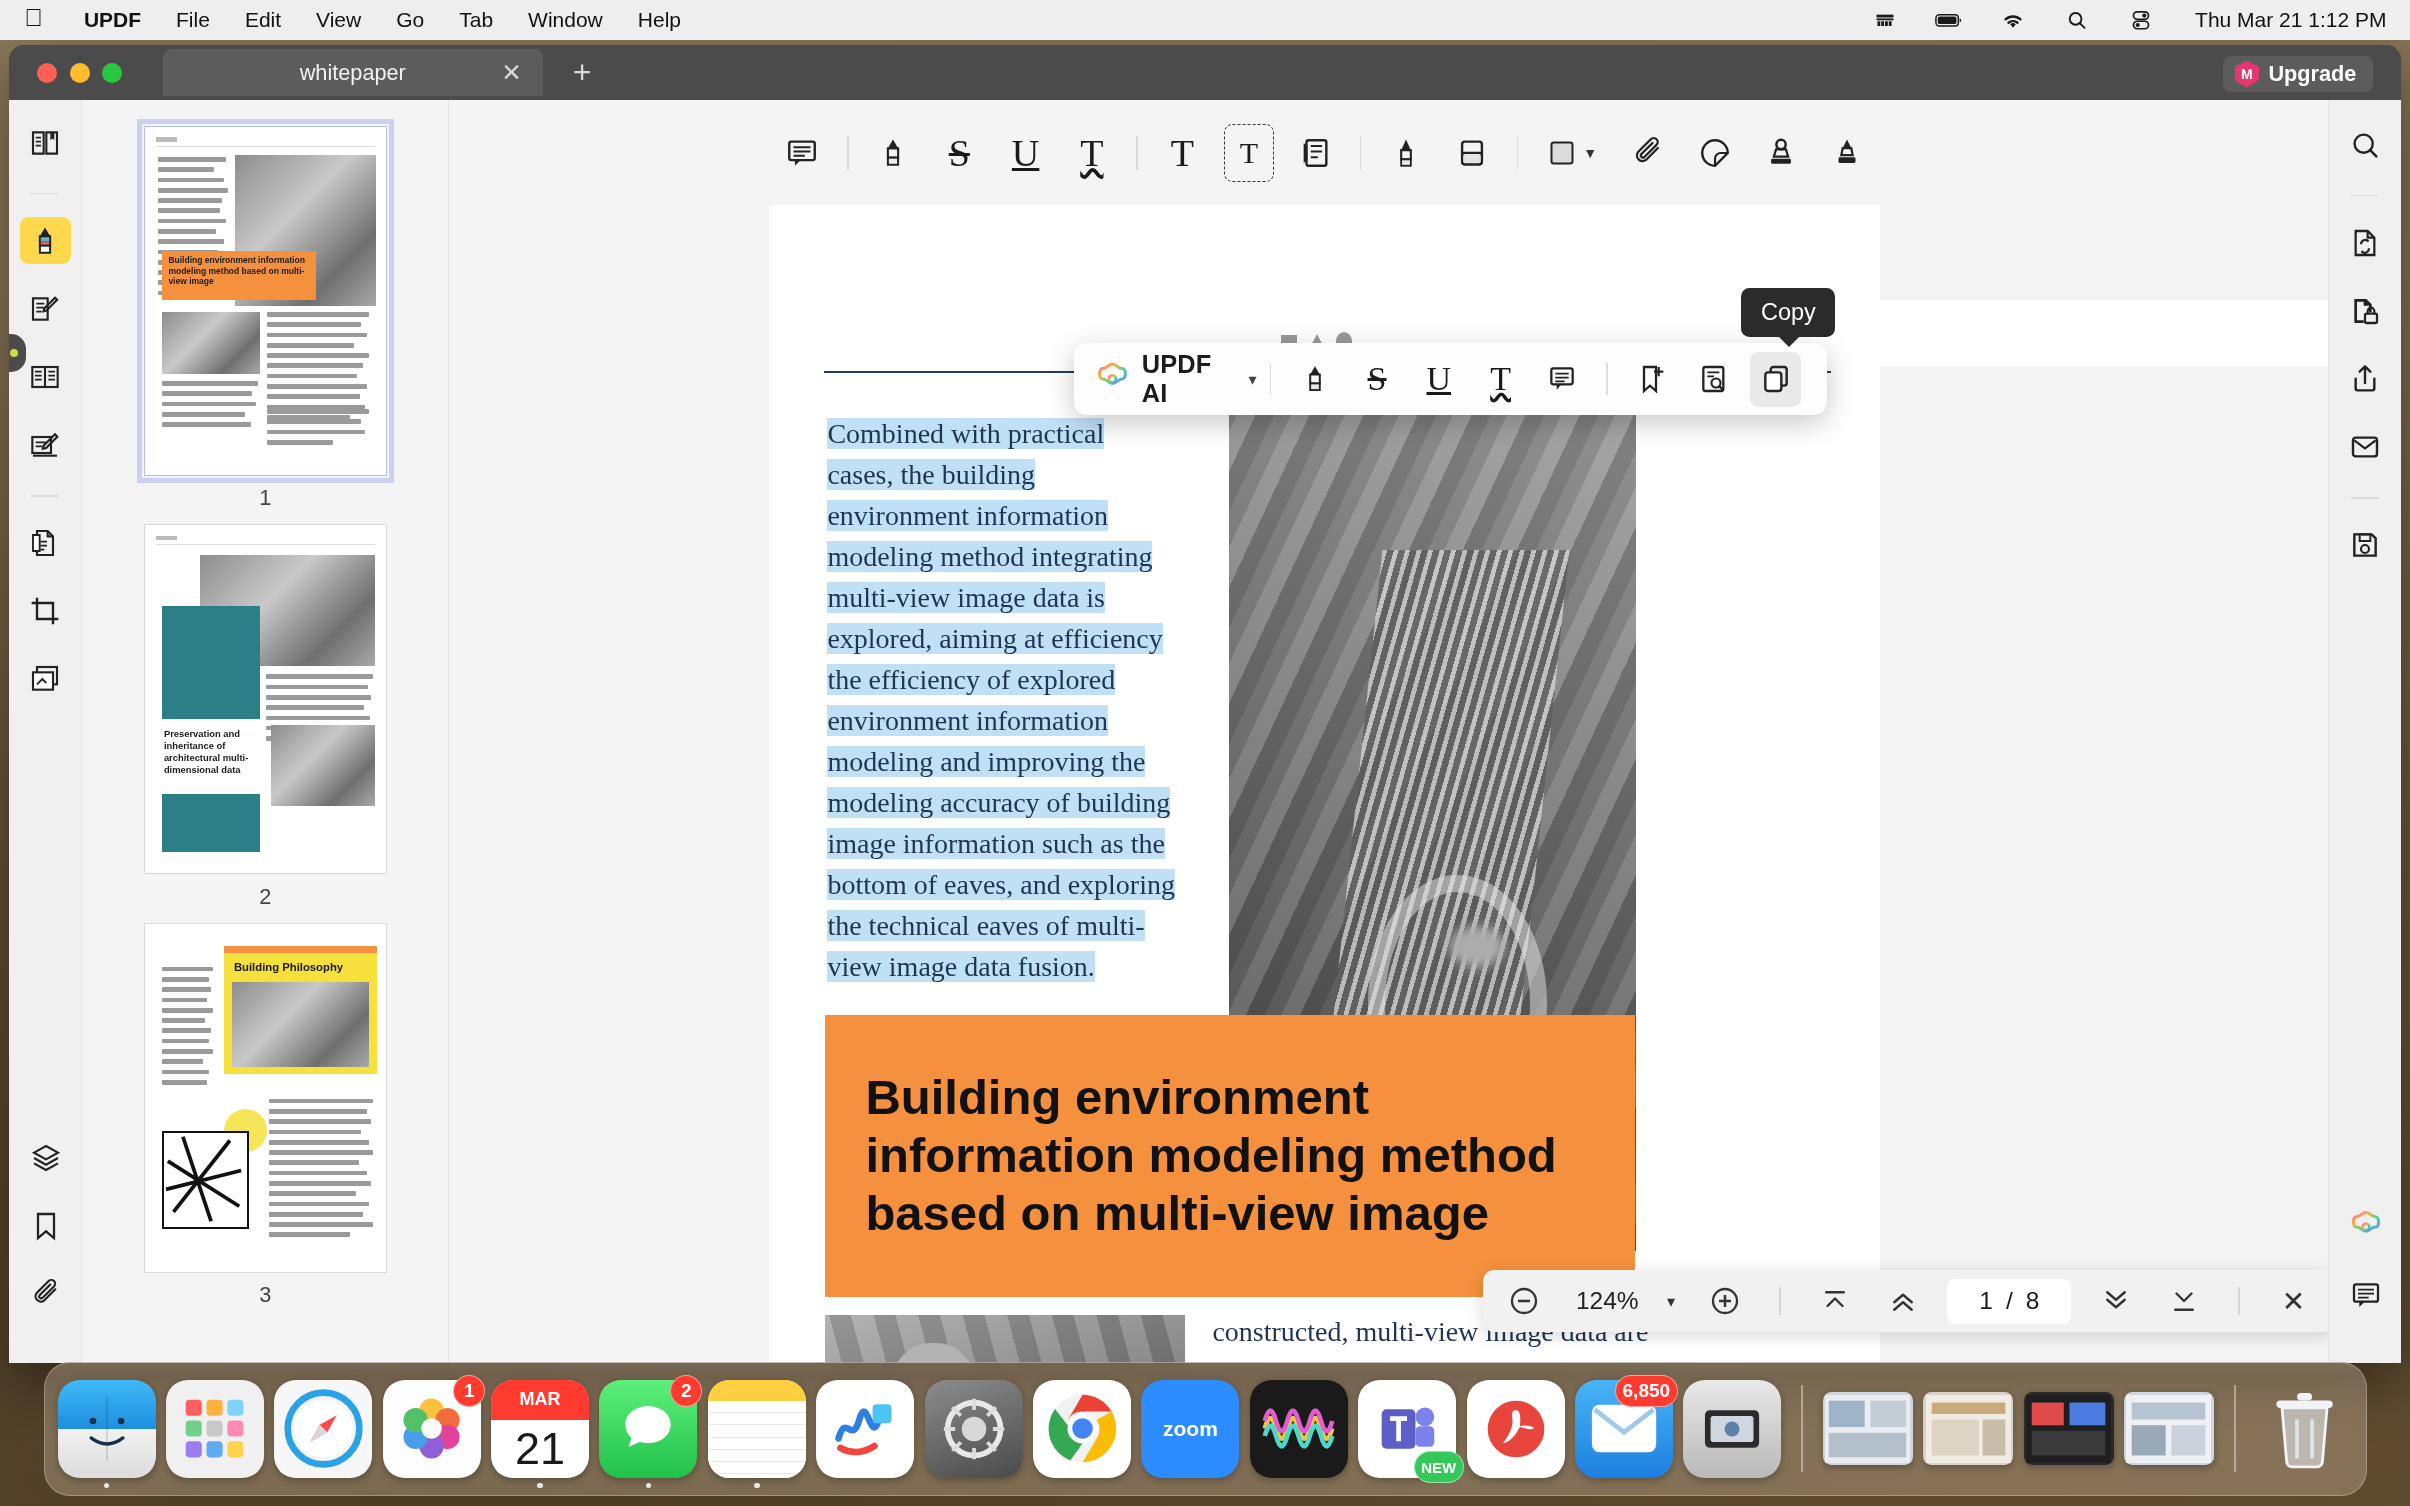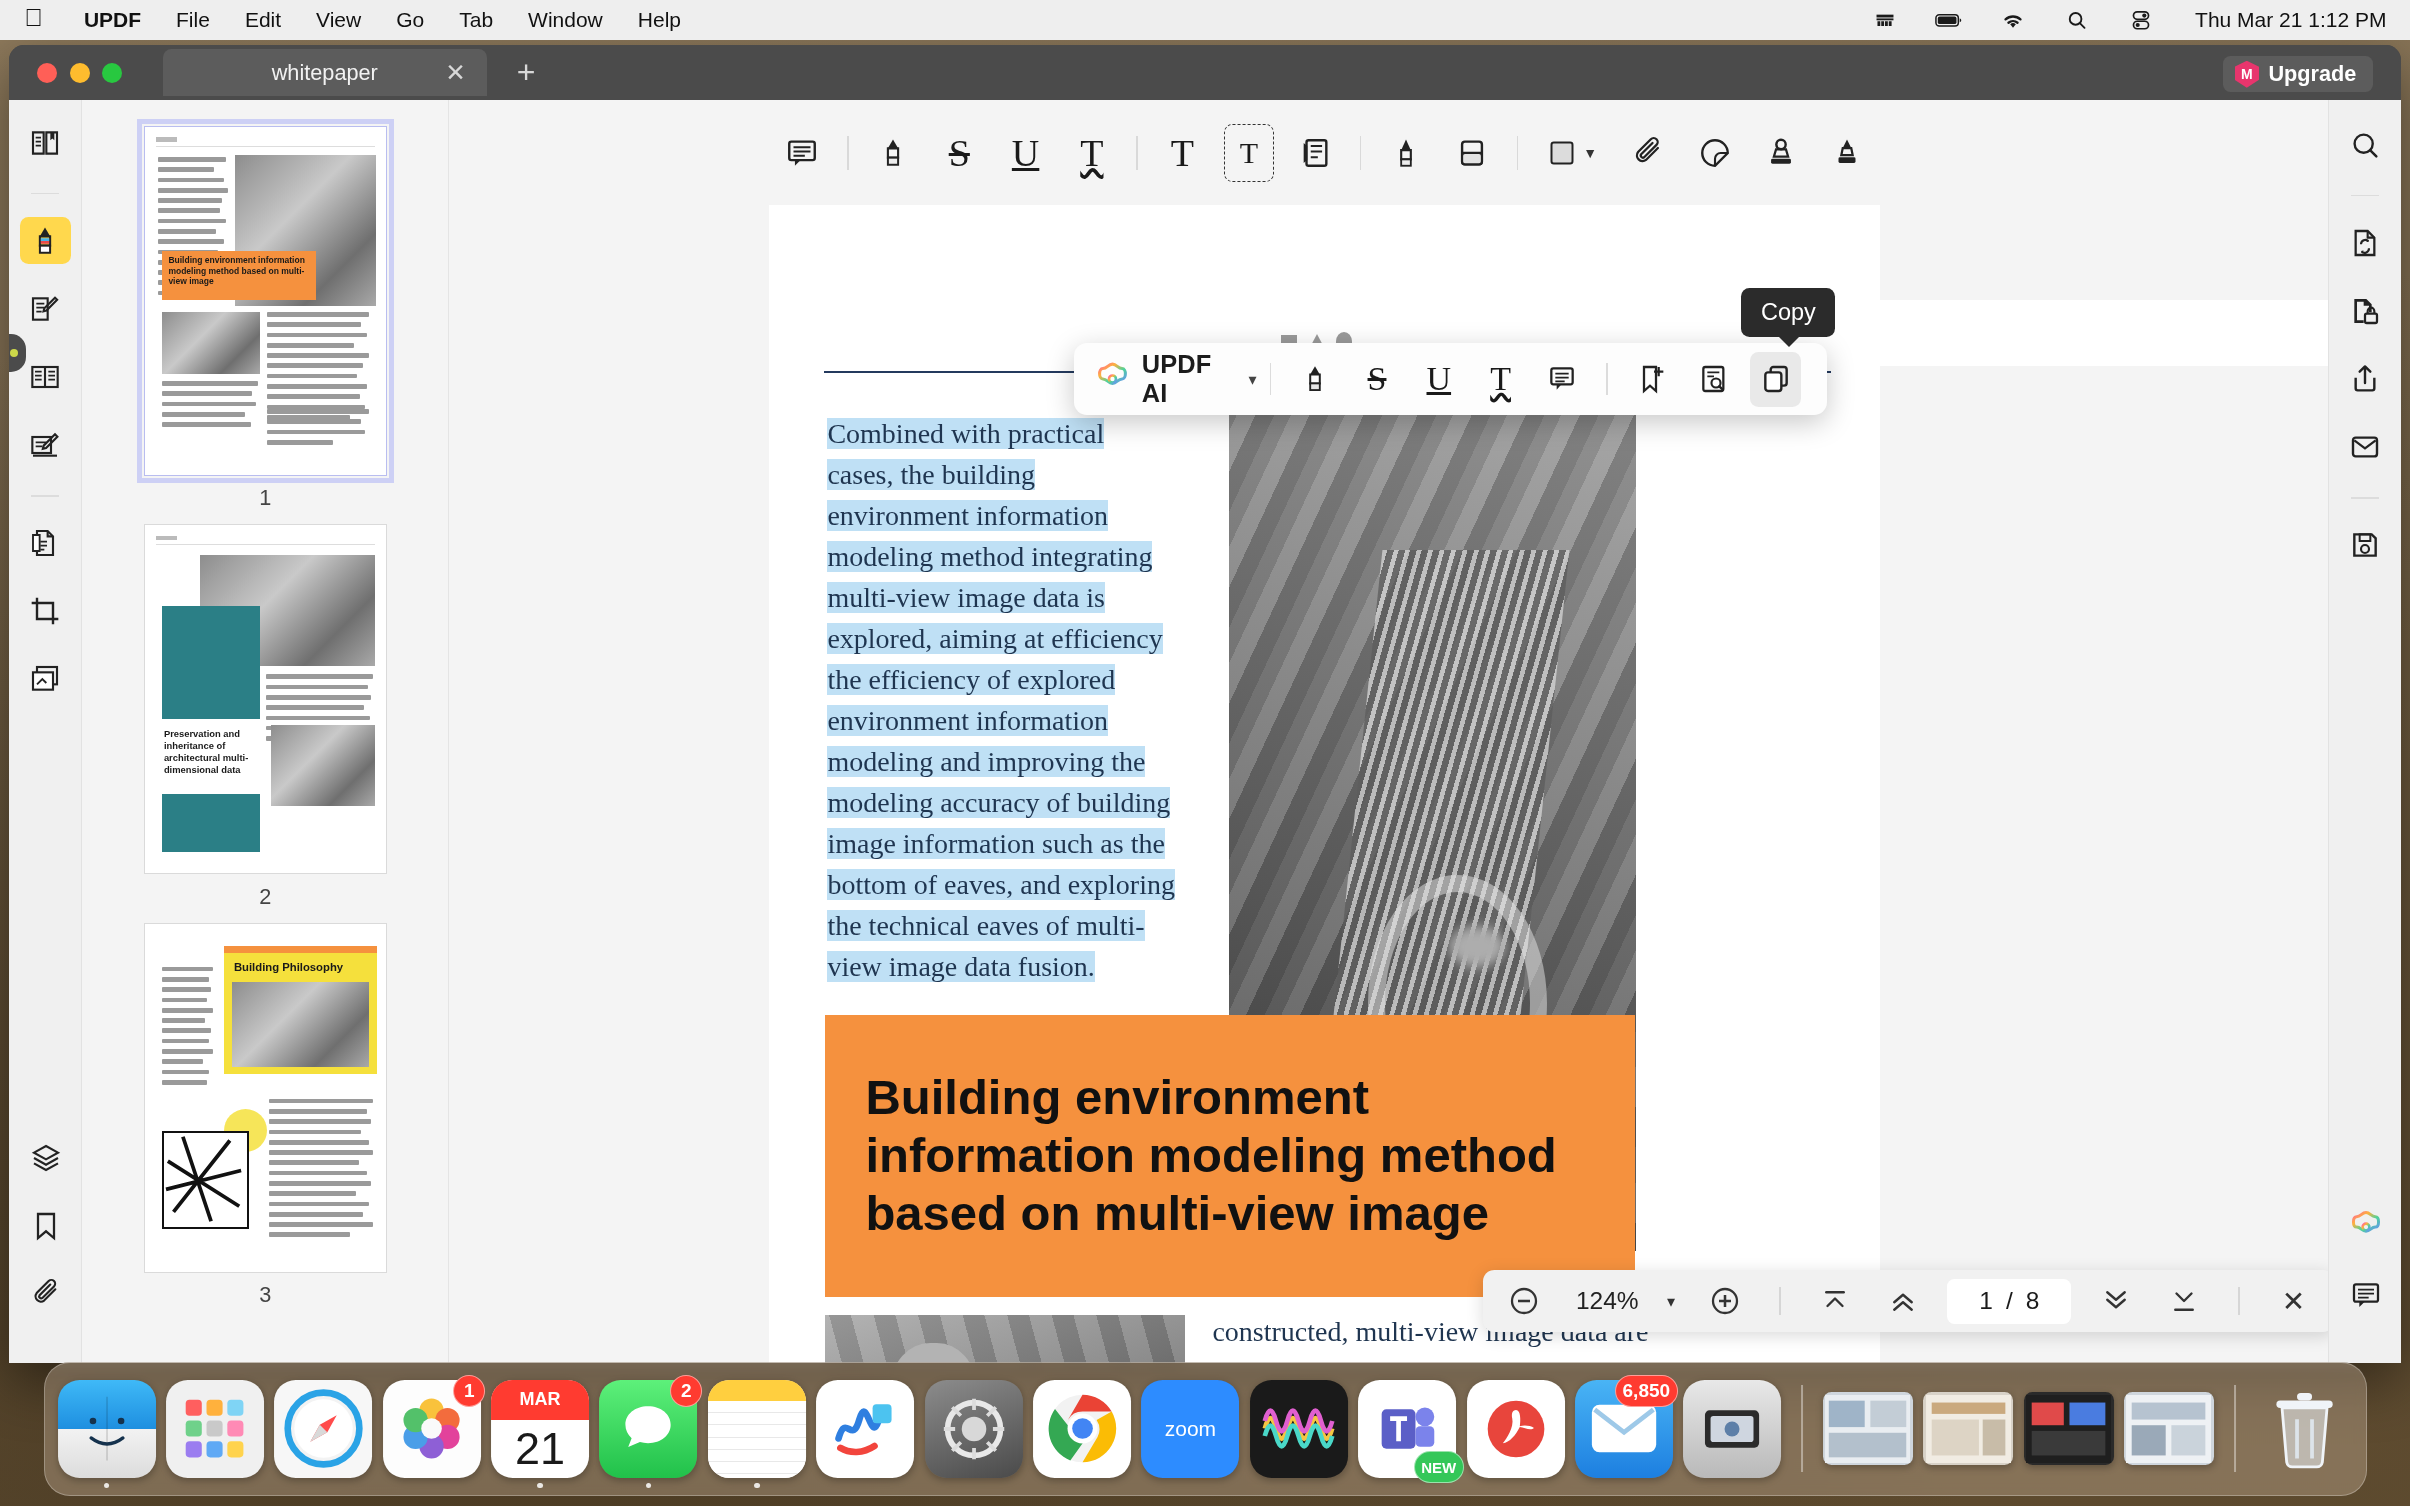--- a/index.html
+++ b/index.html
@@ -46,21 +46,21 @@
   
   #titlebar{
     position:relative; height:55px; background:#4b4b4b;
     display:flex; align-items:center;
   }
   .traffic{ display:flex; gap:12.2px; margin-left:28px;}
   .tl{ width:20px;height:20px;border-radius:50%;}
   .tl.r{background:#ff5f57;} .tl.y{background:#febc2e;} .tl.g{background:#28c840;}
   #tabstrip{ display:flex; align-items:center; margin-left:41px;}
   .tab{
-    width:324px; height:47px; background:#5c5c5c; border-radius:8.5px 8.5px 0 0;
+    width:380px; height:47px; background:#5c5c5c; border-radius:8.5px 8.5px 0 0;
     display:flex; align-items:center; justify-content:center;
     color:#f2f2f2; font-size:21.7px; position:relative;
   }
   .tab .close{ position:absolute; right:21px; font-size:24.5px; color:#d8d8d8;}
   .newtab{ font-size:32px; color:#d8d8d8; margin-left:30px; font-weight:300;}
   #upgrade{
     position:absolute; right:28px; top:11.3px;
     height:36px; padding:0 17px 0 11.3px;
     background:#5c5c5c; border-radius:7.5px;
     display:flex;align-items:center;gap:9.4px;
@@ -991,21 +991,21 @@
     <svg width="77" height="77" viewBox="0 0 82 82">
       <circle cx="41" cy="41" r="36" fill="#f2f2f2"></circle>
       <path d="M41 5a36 36 0 0131 18H41a18 18 0 00-15.6 9z" fill="#ea4335"></path>
       <path d="M10 23a36 36 0 0021 53l16-27a18 18 0 01-21-9z" fill="#34a853" transform="rotate(5 41 41)"></path>
       <path d="M72 23a36 36 0 01-31 54l16-27a18 18 0 00-1-18z" fill="#fbbc05"></path>
       <circle cx="41" cy="41" r="16" fill="#fff"></circle>
         <circle cx="41" cy="41" r="11" fill="#4285f4"></circle>
     </svg>
   </div>
 
-  <div class="dock-ic" style="background:#2d8cff;font-size:21px;font-weight:normal;">
+  <div class="dock-ic" style="background:#2d8cff;font-size:21px;font-weight:bold;">
     <span>zoom</span>
   </div>
 
   <div class="dock-ic" style="background:#1a1a1a;">
     <svg width="75" height="53" viewBox="0 0 80 56">
       <path d="M4 28q6-22 12 0t12 0 12 0 12 0 12 0 12 0" fill="none" stroke="#f5c542" stroke-width="5"></path>
       <path d="M4 36q6-22 12 0t12 0 12 0 12 0 12 0 12 0" fill="none" stroke="#4ad8c8" stroke-width="5"></path>
       <path d="M4 20q6-22 12 0t12 0 12 0 12 0 12 0 12 0" fill="none" stroke="#e05fd0" stroke-width="5"></path>
     </svg>
   </div>

